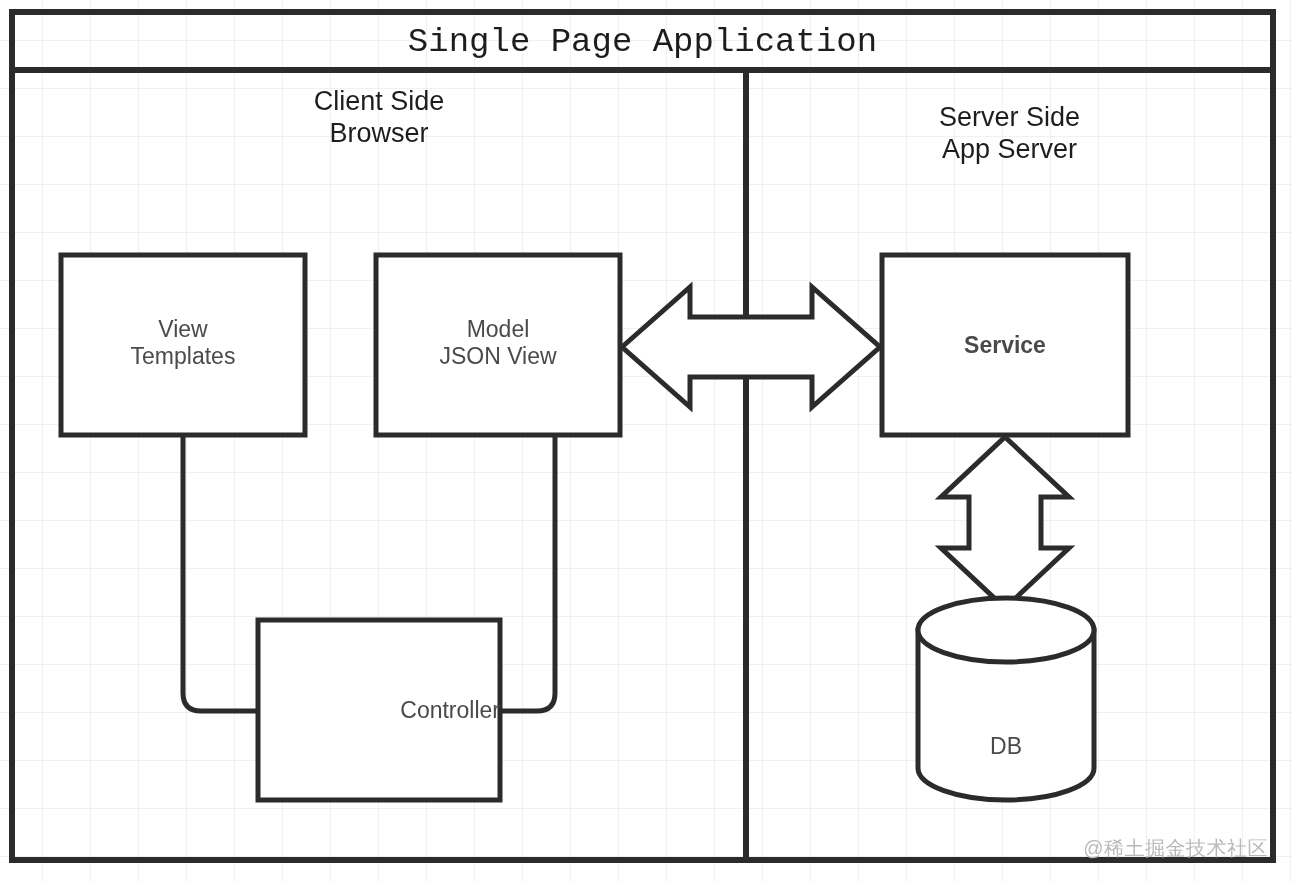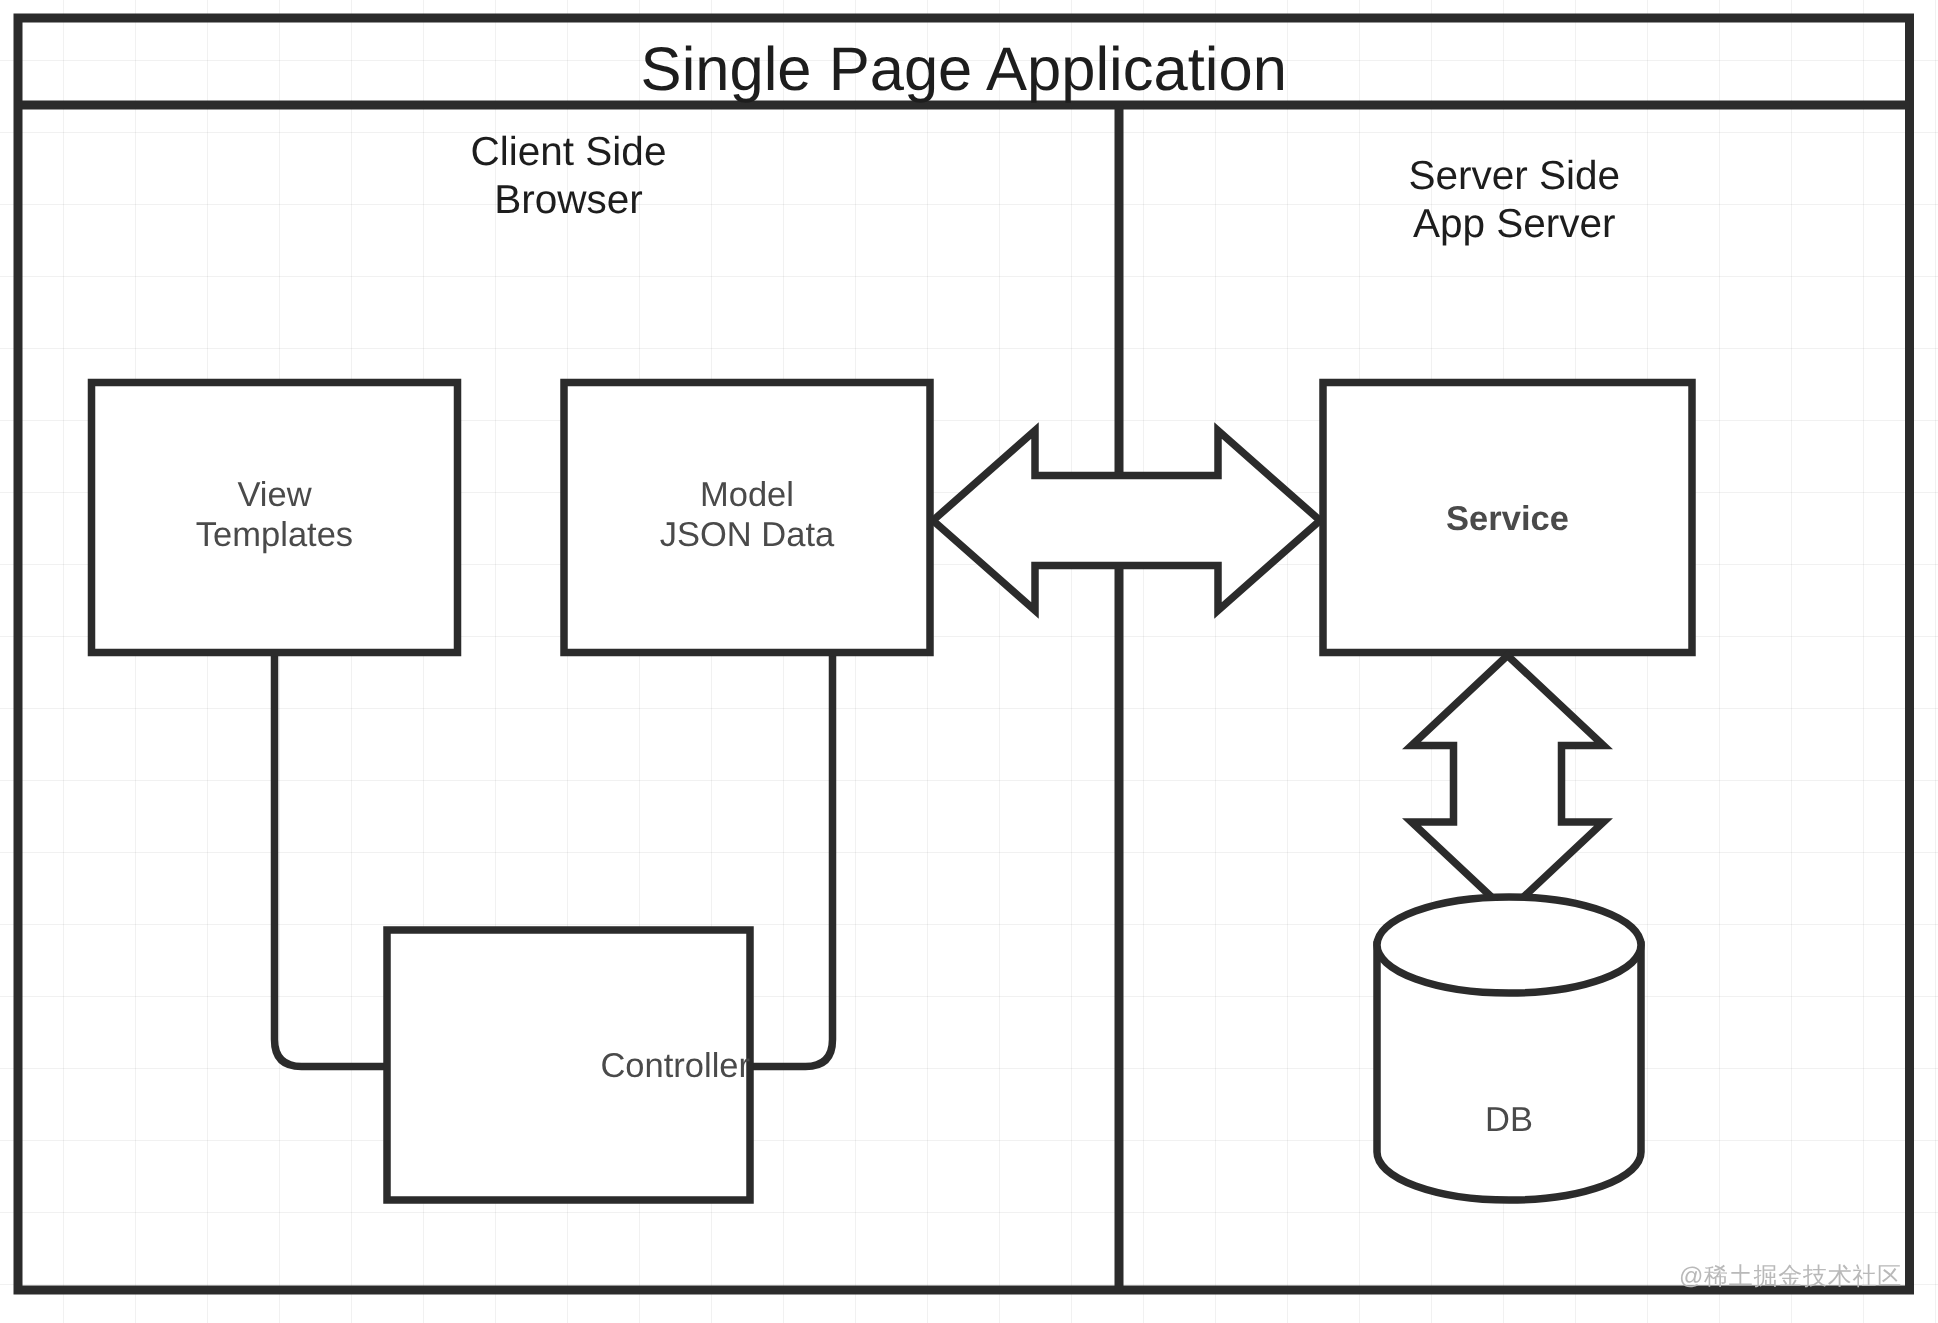--- a/index.html
+++ b/index.html
@@ -33,38 +33,39 @@
   .node-label {
     position: absolute;
     text-align: center;
     color: #3a3a3a;
     font-family: "Liberation Sans", sans-serif;
     line-height: 1.18;
     white-space: pre-line;
     pointer-events: none;
   }
   .title-label {
-    font-size: 41px;
+    font-size: 34px;
     color: #1d1d1d;
     font-weight: 400;
+    font-family: Liberation Mono, monospace;
   }
   .pane-label {
     font-size: 27px;
     color: #1d1d1d;
     font-weight: 400;
   }
   .box-label {
     font-size: 23px;
     color: #4a4a4a;
   }
   .watermark {
     position: absolute;
     right: 24px;
     bottom: 20px;
-    font-size: 16px;
+    font-size: 20px;
     color: #b9b9b9;
     font-family: "Liberation Sans", sans-serif;
     letter-spacing: 0.5px;
     white-space: nowrap;
   }
 </style>
 </head>
 <body>
 
 <div id="canvas">
@@ -125,21 +126,21 @@
   <div class="node-label pane-label" style="left:12px; top:86px; width:734px;">Client Side
 Browser</div>
 
   <div class="node-label pane-label" style="left:746px; top:86px; width:527px;margin-top:16px;">Server Side
 App Server</div>
 
   <div class="node-label box-label" style="left:61px; top:316px; width:244px;">View
 Templates</div>
 
   <div class="node-label box-label" style="left:376px; top:316px; width:244px;">Model
-JSON Data</div>
+JSON View</div>
 
   <div class="node-label box-label" style="left:258px; top:697px; width:242px;text-align:right;">Controller</div>
 
   <div class="node-label box-label" style="left:882px; top:332px; width:246px;font-weight:bold;">Service</div>
 
   <div class="node-label box-label" style="left:918px; top:733px; width:176px;">DB</div>
 
   <div class="watermark">@稀土掘金技术社区</div>
 
 </div>

